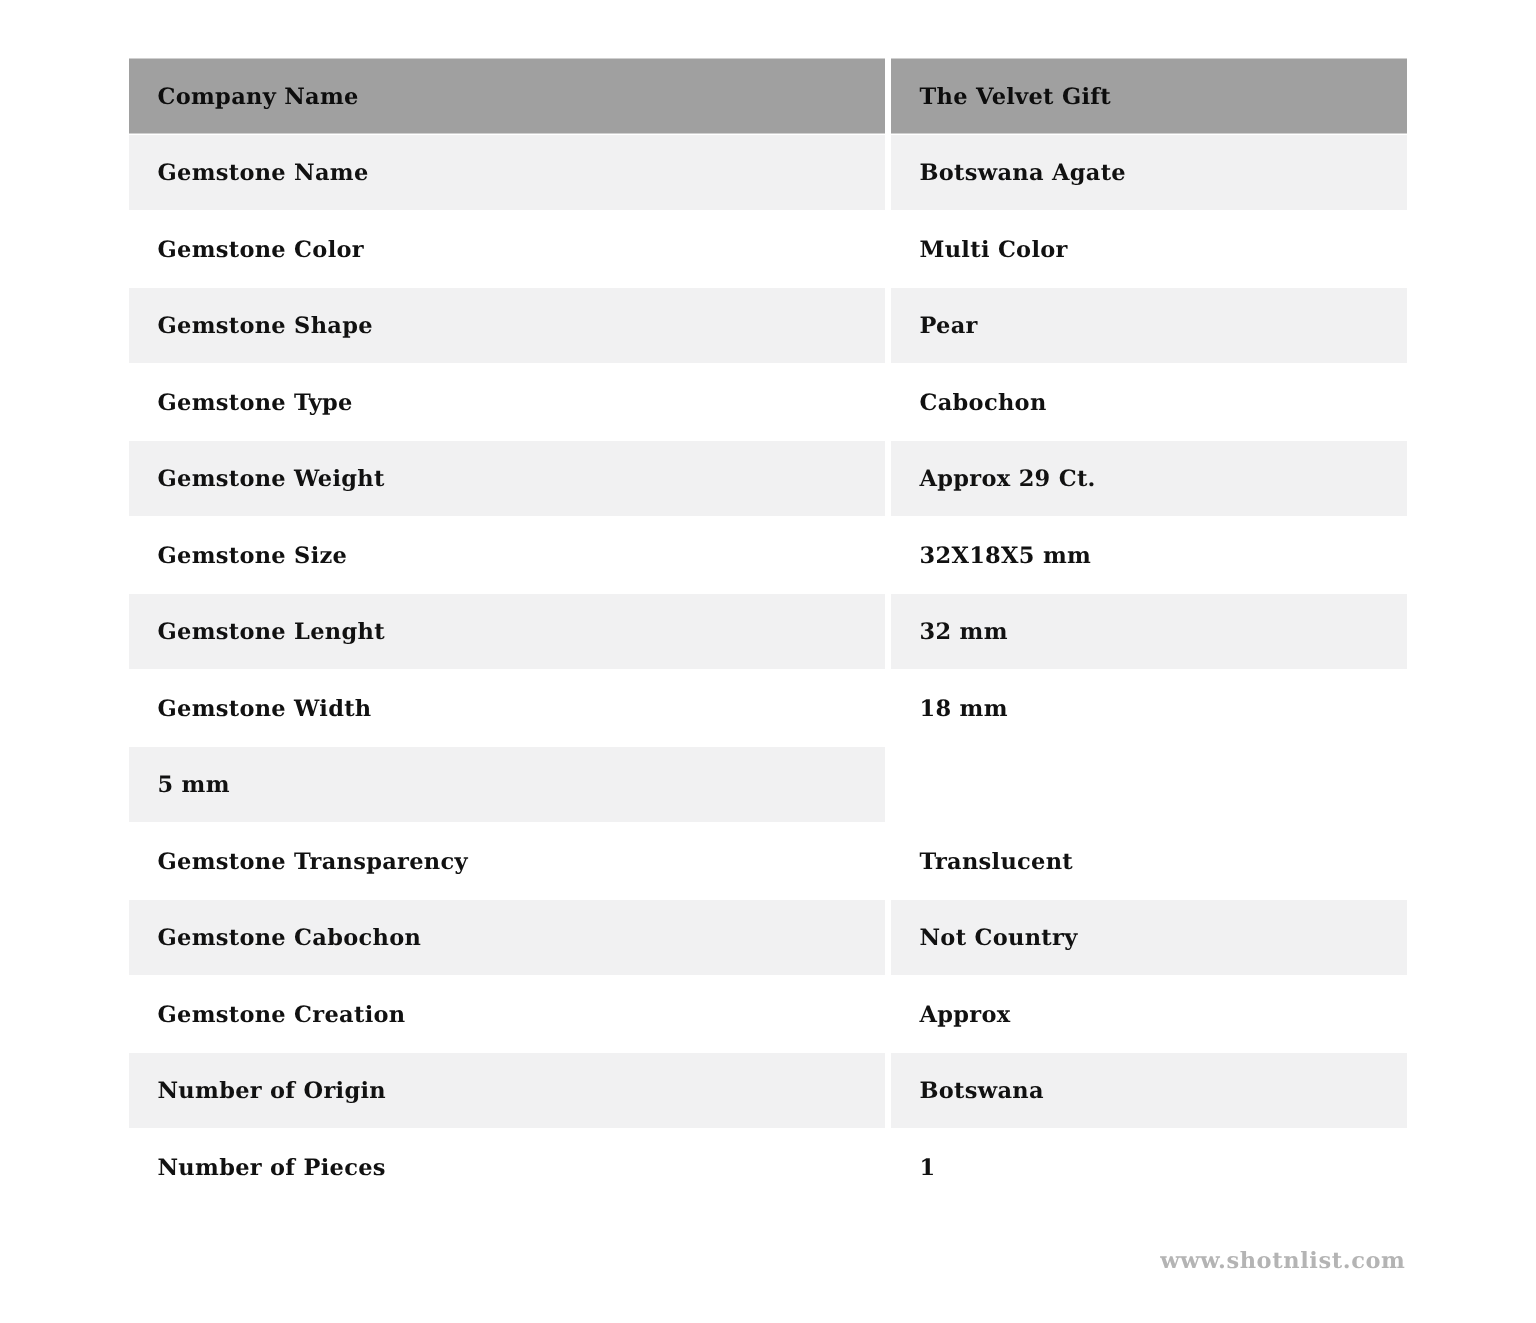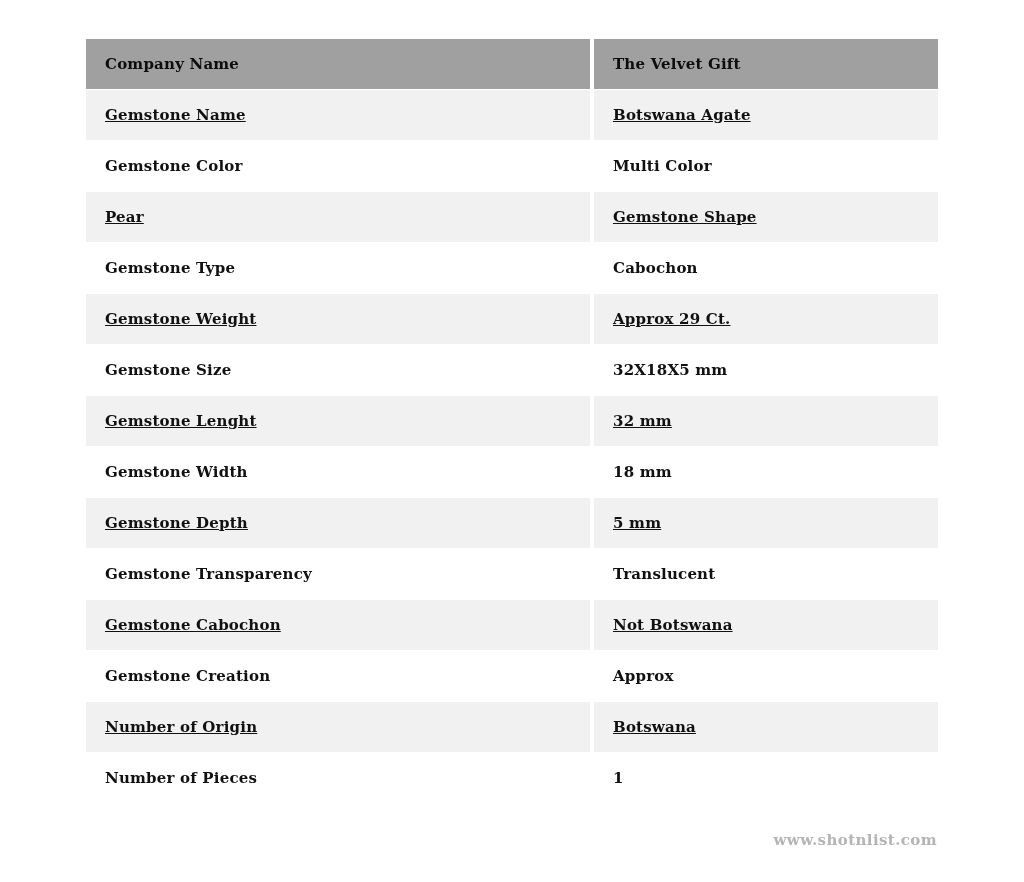--- a/index.html
+++ b/index.html
@@ -44,21 +44,20 @@
     letter-spacing: 0.2px;
     color: #111111;
     background: var(--row-bg, #ffffff);
   }
   .row.header .cell {
     background: var(--header-bg, #a0a0a0);
     color: #0d0d0d;
   }
   .row.stripe .cell {
     background: var(--stripe-bg, #f1f1f2);
-    text-decoration: underline;
   }
   .watermark {
     position: absolute;
     right: 87px;
     top: 831px;
     font-weight: bold;
     font-size: 15px;
     color: #b4b4b4;
     letter-spacing: 0.4px;
   }
@@ -74,46 +73,45 @@
       <div class="cell">The Velvet Gift</div>
     </div>
 
     <div style="display:contents"><div class="row stripe">
           <div class="cell">Gemstone Name</div>
           <div class="cell">Botswana Agate</div>
         </div><div class="row">
           <div class="cell">Gemstone Color</div>
           <div class="cell">Multi Color</div>
         </div><div class="row stripe">
+          <div class="cell">Gemstone Shape</div>
           <div class="cell">Pear</div>
-          <div class="cell">Gemstone Shape</div>
         </div><div class="row">
           <div class="cell">Gemstone Type</div>
           <div class="cell">Cabochon</div>
         </div><div class="row stripe">
           <div class="cell">Gemstone Weight</div>
           <div class="cell">Approx 29 Ct.</div>
         </div><div class="row">
           <div class="cell">Gemstone Size</div>
           <div class="cell">32X18X5 mm</div>
         </div><div class="row stripe">
           <div class="cell">Gemstone Lenght</div>
           <div class="cell">32 mm</div>
         </div><div class="row">
           <div class="cell">Gemstone Width</div>
           <div class="cell">18 mm</div>
         </div><div class="row stripe">
-          <div class="cell">Gemstone Depth</div>
           <div class="cell">5 mm</div>
         </div><div class="row">
           <div class="cell">Gemstone Transparency</div>
           <div class="cell">Translucent</div>
         </div><div class="row stripe">
           <div class="cell">Gemstone Cabochon</div>
-          <div class="cell">Not Botswana</div>
+          <div class="cell">Not Country</div>
         </div><div class="row">
           <div class="cell">Gemstone Creation</div>
           <div class="cell">Approx</div>
         </div><div class="row stripe">
           <div class="cell">Number of Origin</div>
           <div class="cell">Botswana</div>
         </div><div class="row">
           <div class="cell">Number of Pieces</div>
           <div class="cell">1</div>
         </div></div>

